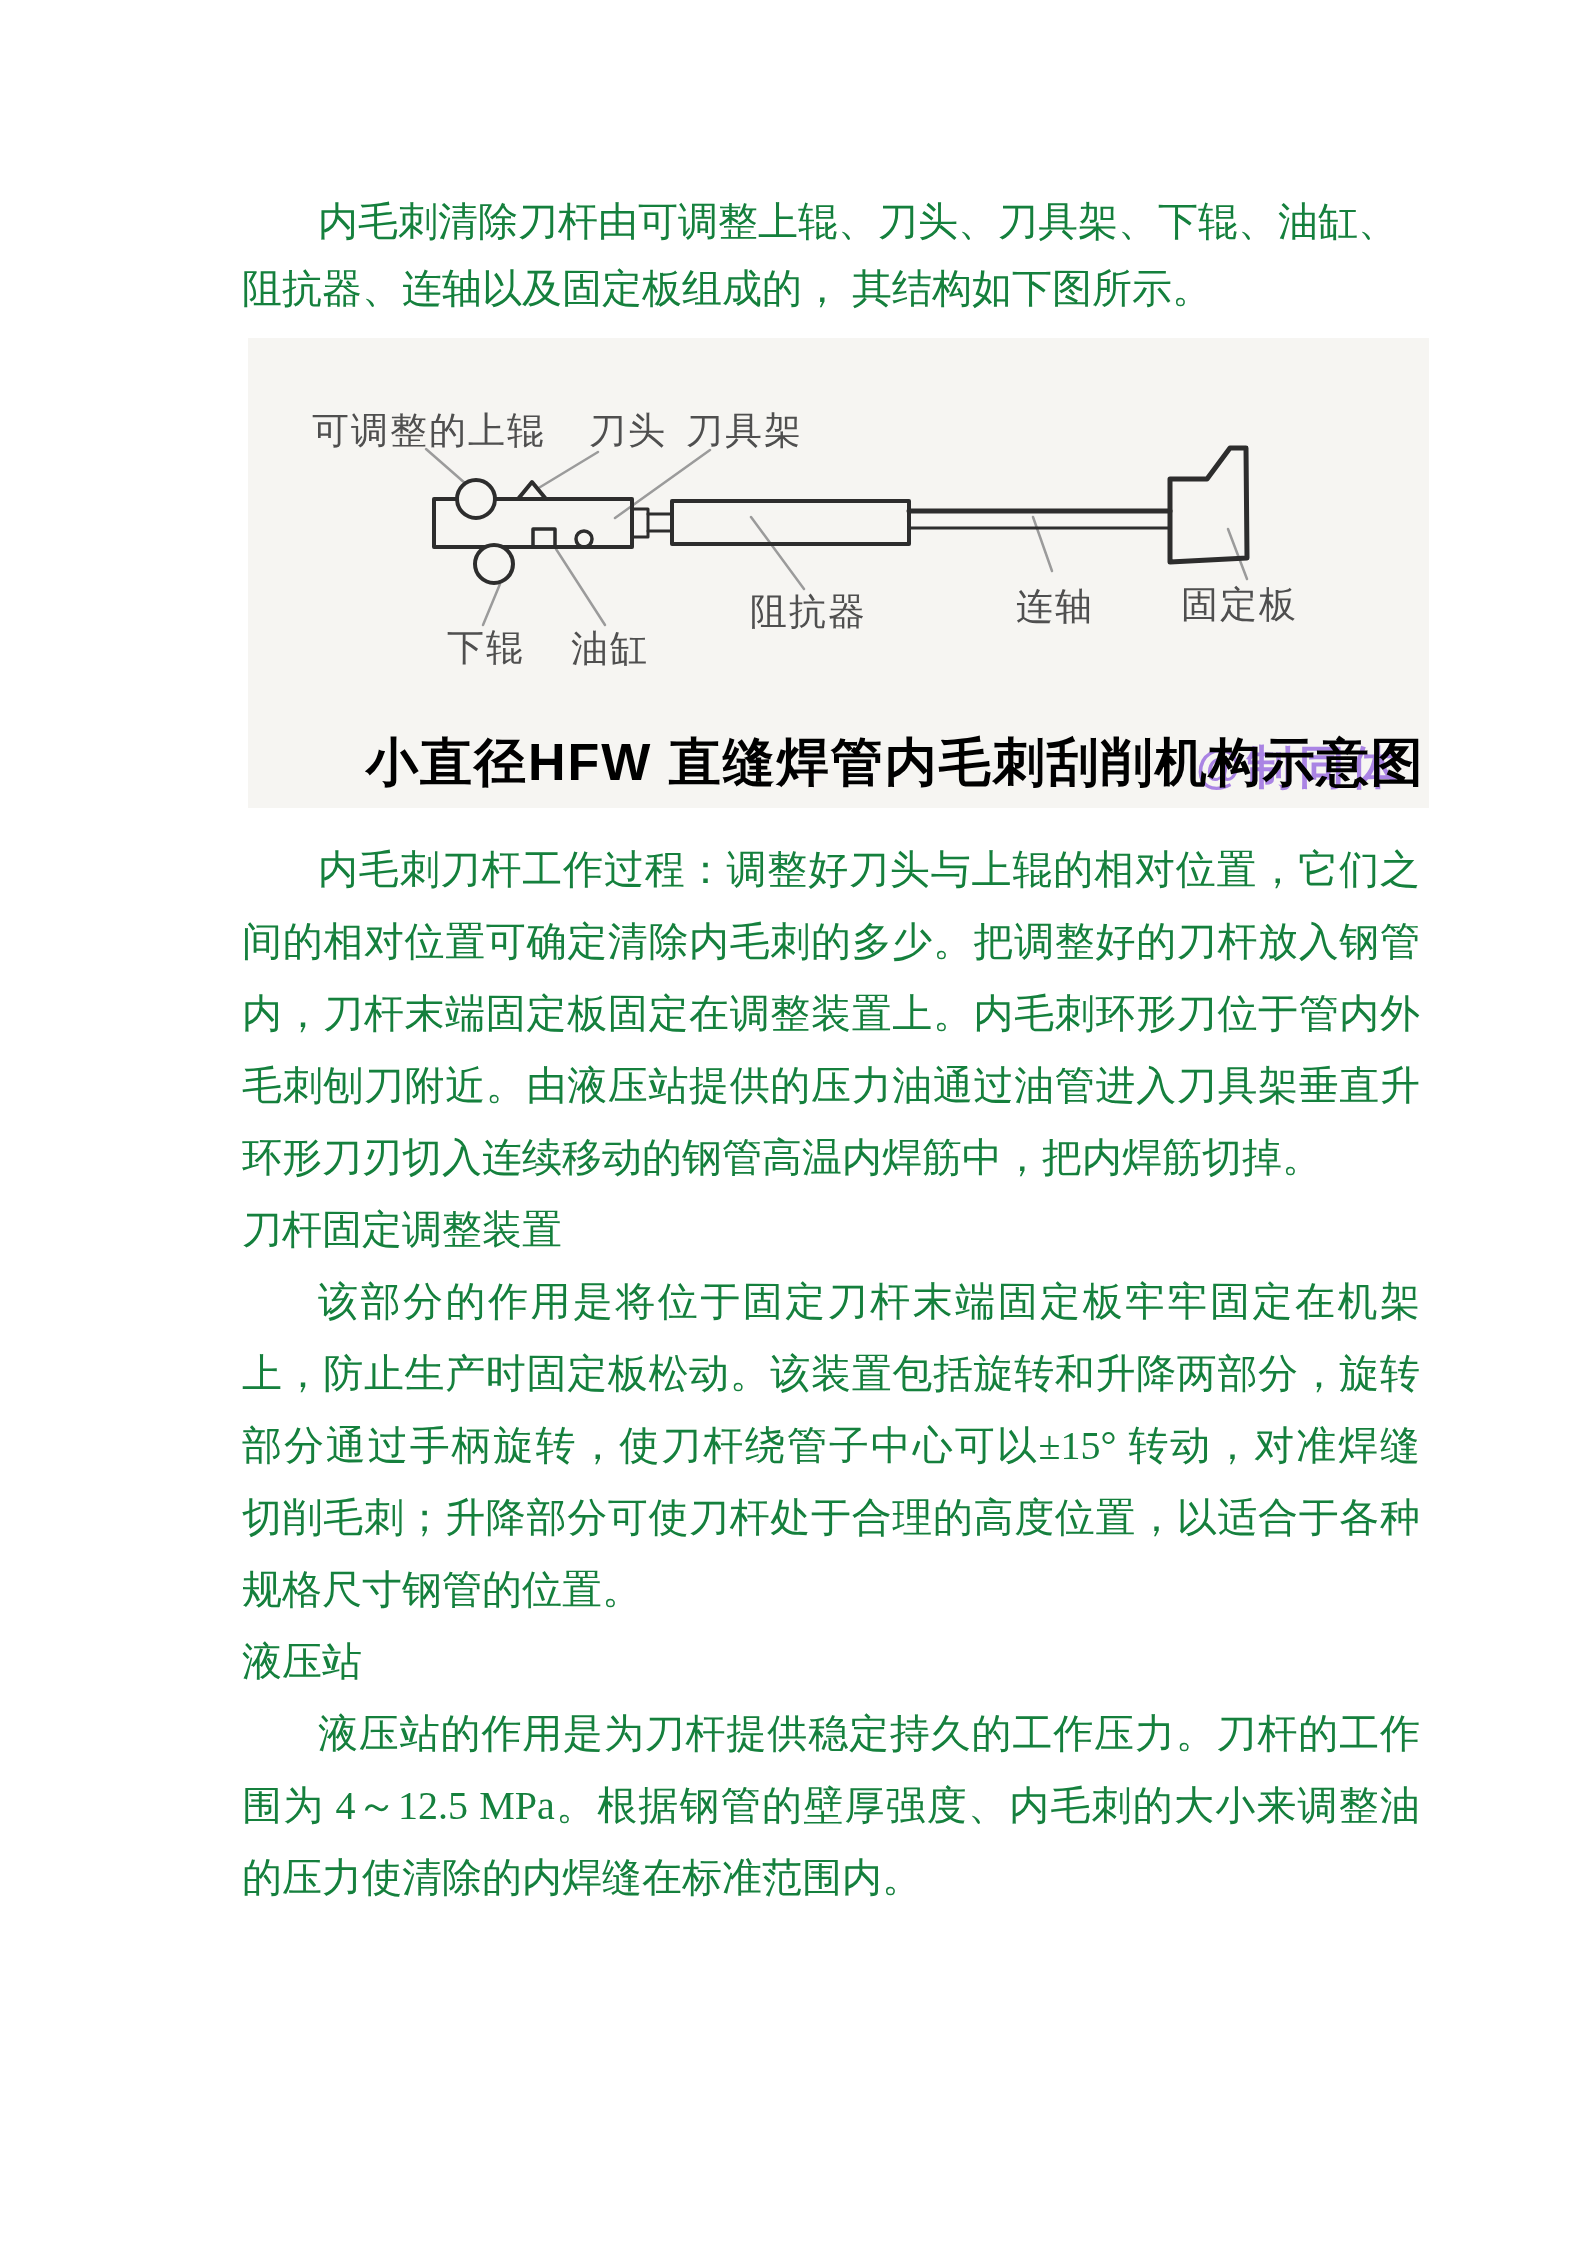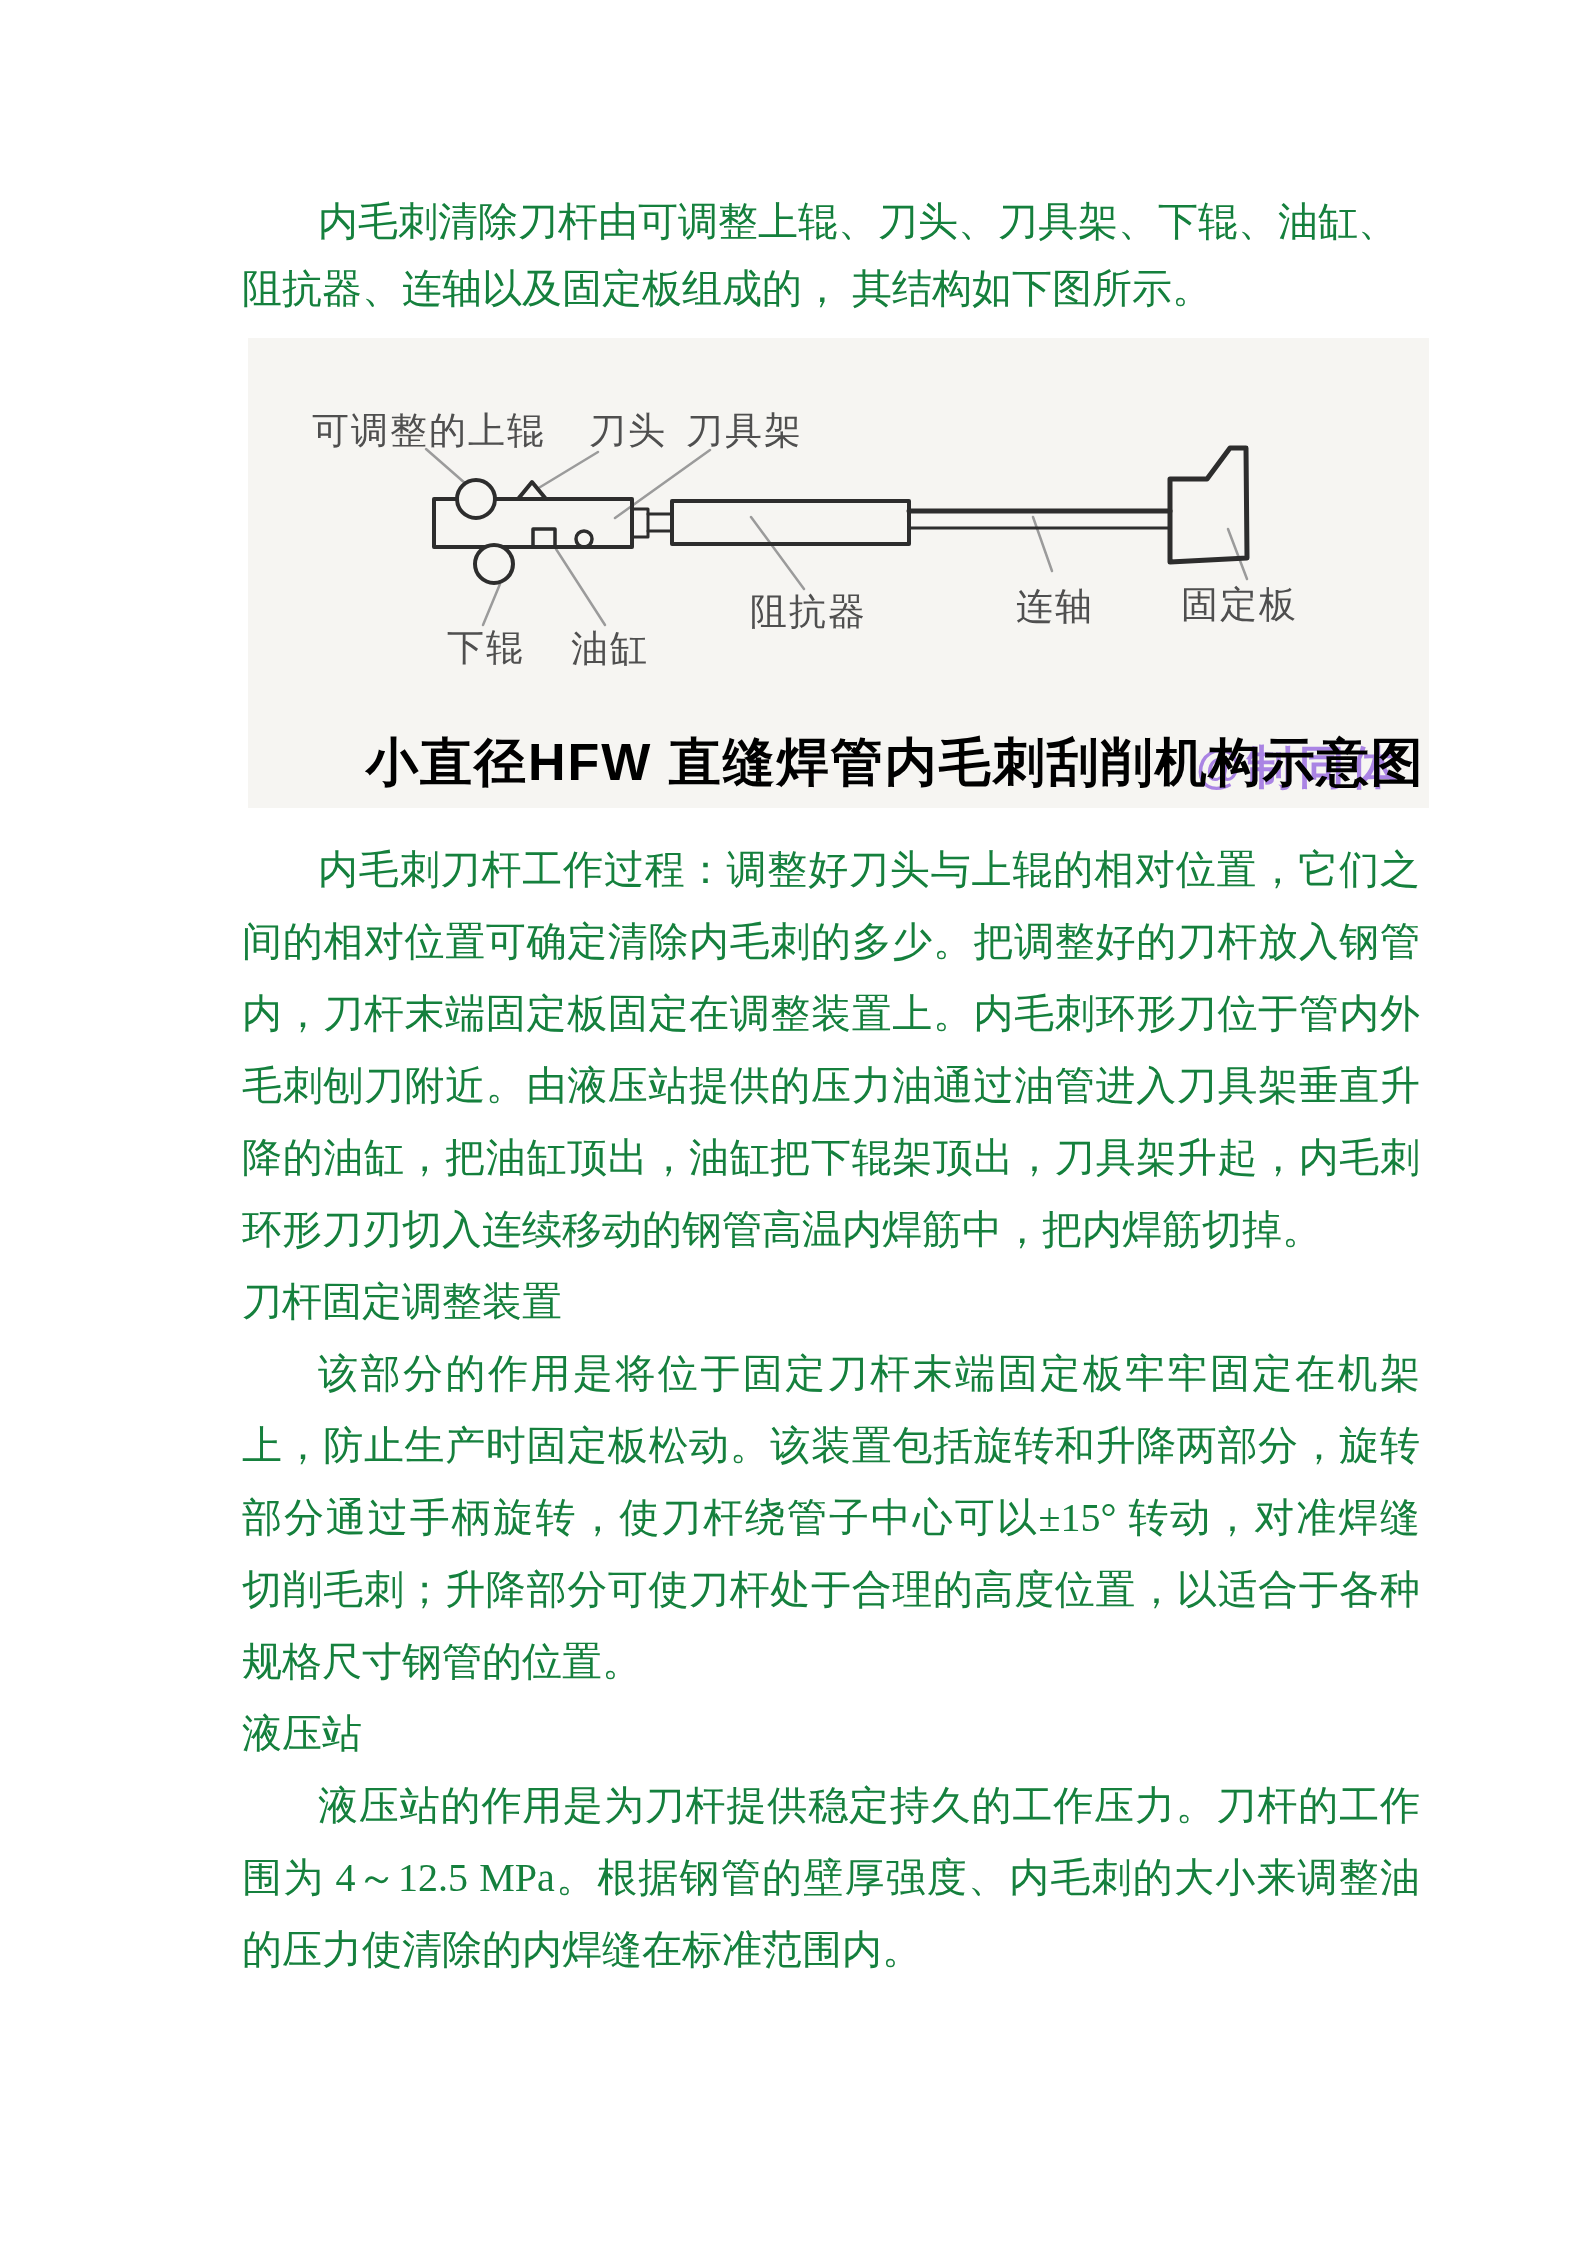--- a/index.html
+++ b/index.html
@@ -108,21 +108,20 @@
 
     <div class="watermark">@制同体</div>
     <div class="caption">小直径HFW 直缝焊管内毛刺刮削机构示意图</div>
   </figure>
 
   <div class="para para2">
     <span class="line full indent">内毛刺刀杆工作过程：调整好刀头与上辊的相对位置，它们之</span>
     <span class="line full">间的相对位置可确定清除内毛刺的多少。把调整好的刀杆放入钢管</span>
     <span class="line full">内，刀杆末端固定板固定在调整装置上。内毛刺环形刀位于管内外</span>
     <span class="line full">毛刺刨刀附近。由液压站提供的压力油通过油管进入刀具架垂直升</span>
-    <span class="line full">降的油缸，把油缸顶出，油缸把下辊架顶出，刀具架升起，内毛刺</span>
     <span class="line">环形刀刃切入连续移动的钢管高温内焊筋中，把内焊筋切掉。</span>
     <span class="line">刀杆固定调整装置</span>
     <span class="line full indent">该部分的作用是将位于固定刀杆末端固定板牢牢固定在机架</span>
     <span class="line full">上，防止生产时固定板松动。该装置包括旋转和升降两部分，旋转</span>
     <span class="line full">部分通过手柄旋转，使刀杆绕管子中心可以±15° 转动，对准焊缝</span>
     <span class="line full">切削毛刺；升降部分可使刀杆处于合理的高度位置，以适合于各种</span>
     <span class="line">规格尺寸钢管的位置。</span>
     <span class="line">液压站</span>
     <span class="line full indent">液压站的作用是为刀杆提供稳定持久的工作压力。刀杆的工作</span>
     <span class="line full">围为 4～12.5 MPa。根据钢管的壁厚强度、内毛刺的大小来调整油</span>

